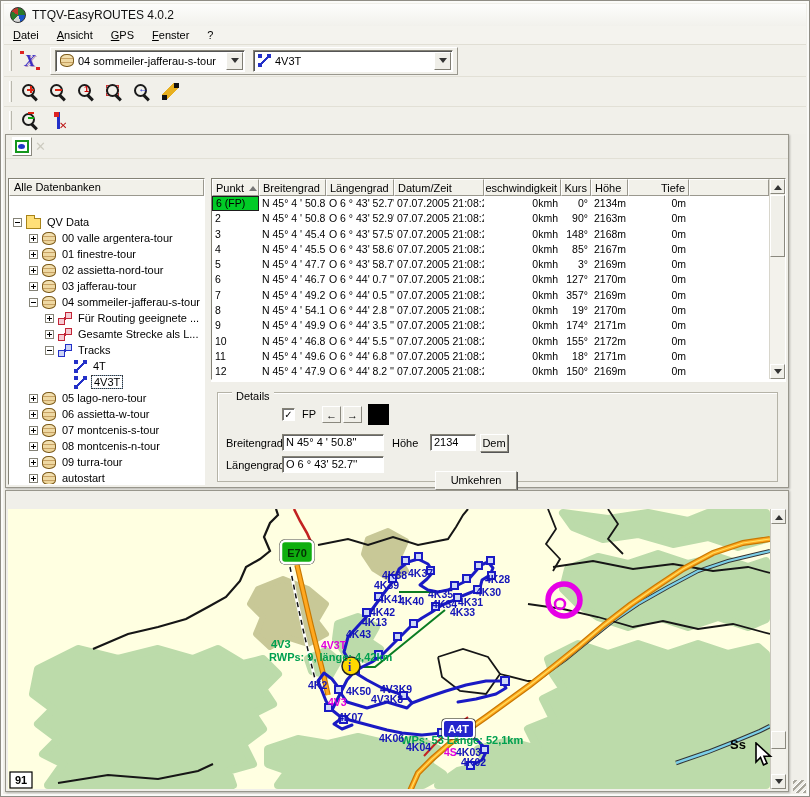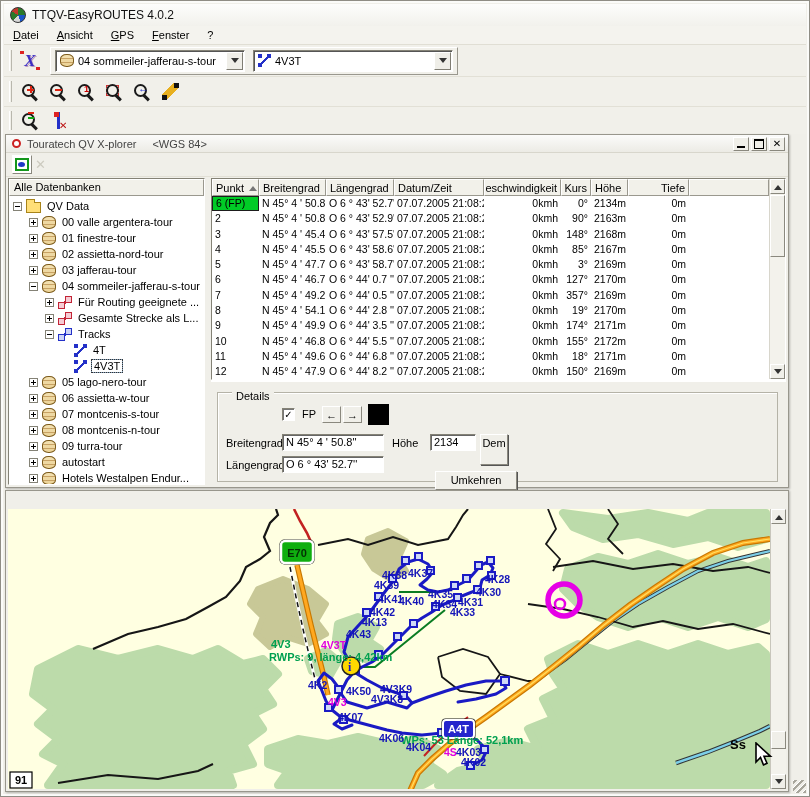--- a/index.html
+++ b/index.html
@@ -94,21 +94,21 @@
   .eyebtn{width:20px;height:19px;border:1px solid;border-color:#fff #8a887e #8a887e #fff;background:#fff;
           display:flex;align-items:center;justify-content:center;position:relative;}
   .i-eye{width:14px;height:13px;border:2px solid #14971c;background:#fff;position:relative;}
   .i-eye::before{content:"";position:absolute;left:1px;top:2px;width:7px;height:5px;background:#2038c8;border-radius:50%;}
   .disico{color:#cccabf;font-size:13px;font-weight:bold;}
   .wcontent{position:absolute;left:2px;right:2px;top:43px;bottom:2px;background:#701a75;}
   .treepane{position:absolute;left:0;top:0;bottom:0;width:197px;background:#fff;
             border:1px solid;border-color:#848276 #fff #fff #848276;overflow:hidden;}
   .tree-header{height:17px;background:#f2f1ea;border:1px solid;border-color:#fff #9a988e #9a988e #fff;
                padding:1px 4px;}
-  .tree-list{padding-top:2px;}
+  .tree-list{padding-top:18px;}
   .tree-item{display:flex;align-items:center;height:16px;white-space:nowrap;}
   .tree-item.lvl0{padding-left:4px;} .tree-item.lvl1{padding-left:20px;}
   .tree-item.lvl2{padding-left:36px;} .tree-item.lvl3{padding-left:52px;}
   .expander{width:9px;height:9px;flex:0 0 auto;margin-right:4px;position:relative;}
   .expander.plus,.expander.minus{background:#fff;border:1px solid #848276;}
   .expander.plus::before,.expander.minus::before{content:"";position:absolute;left:1px;top:3px;width:5px;height:1px;background:#000;}
   .expander.plus::after{content:"";position:absolute;left:3px;top:1px;width:1px;height:5px;background:#000;}
   .ticon{margin-right:4px;display:inline-flex;}
   .tlabel{padding:0 2px;}
   .tlabel.sel{border:1px solid #7f9db9;outline:1px dotted #333;outline-offset:-1px;}
@@ -243,30 +243,20 @@
     <span class="tbtn">
         <span class="mag"></span>
         <span class="mod rg"></span>
       </span>
     <span class="tbtn">
         <span class="i-dist"></span>
       </span>
   </div>
 
   <div class="cwin" id="xplorer">
-    <div class="wtitle">
-      <span class="wicon"></span>
-      <span class="wt">Touratech QV X-plorer</span>
-      <span class="wd">&lt;WGS 84&gt;</span>
-      <span class="wbtns">
-        <span class="wb min"></span>
-        <span class="wb max"></span>
-        <span class="wb close"></span>
-      </span>
-    </div>
     <div class="wtoolbar">
       <span class="eyebtn">
           <span class="i-eye"></span>
         </span>
       <span class="disico">✕</span>
     </div>
     <div class="wcontent">
       <div class="treepane">
         <div class="tree-header">Alle Datenbanken</div>
         <div class="tree-list">
@@ -542,21 +532,21 @@
           <span class="glegend">Details</span>
           <span class="chk"></span>
           <span class="fplabel">FP</span>
           <span class="nav prev"></span>
           <span class="nav next"></span>
           <span class="swatch"></span>
           <span class="dlabel" style="left:8px;top:44px;">Breitengrad</span>
           <span class="dinput" style="left:64px;top:41px;width:102px;">N 45° 4 ' 50.8''</span>
           <span class="dlabel" style="left:174px;top:44px;">Höhe</span>
           <span class="dinput" style="left:212px;top:41px;width:46px;">2134</span>
-          <span class="dbtn" style="left:262px;top:41px;width:28px;height:31px;line-height:16px;">Dem</span>
+          <span class="dbtn" style="left:262px;top:41px;width:28px;height:18px;line-height:16px;">Dem</span>
           <span class="dlabel" style="left:8px;top:66px;">Längengrad</span>
           <span class="dinput" style="left:64px;top:63px;width:102px;">O 6  ° 43' 52.7''</span>
           <span class="dbtn" style="left:200px;top:78px;width:82px;height:19px;line-height:17px;margin-left:17px;">Umkehren</span>
         </div>
       </div>
     </div>
   </div>
 
   <div class="cwin" id="mapwin">
     <div class="mapcontent">

